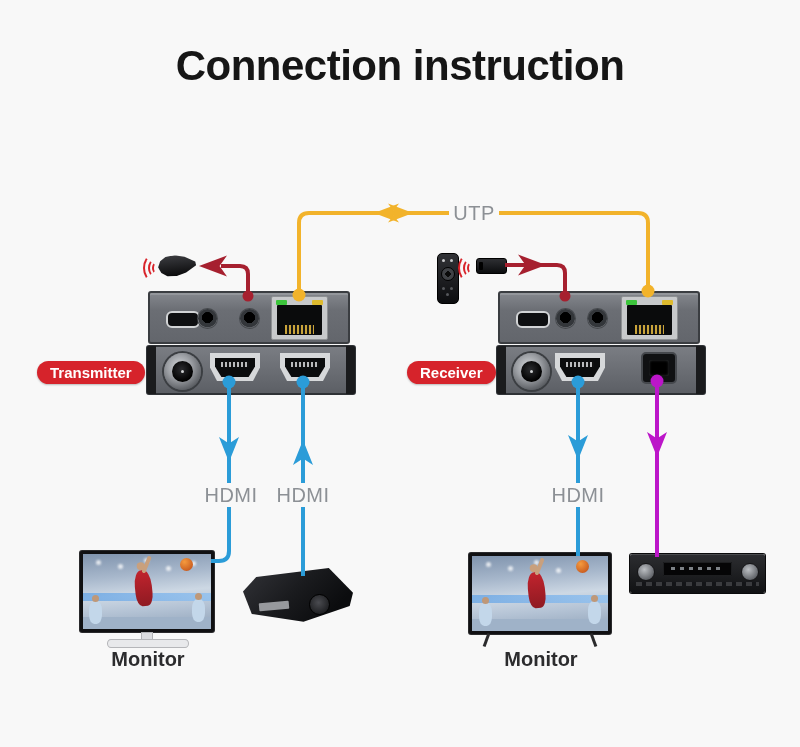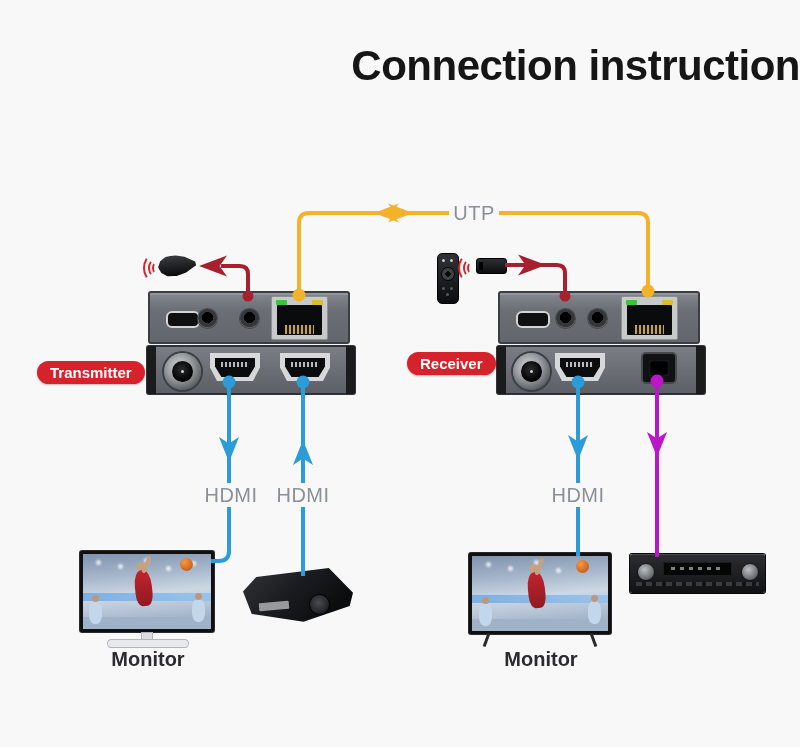--- a/index.html
+++ b/index.html
@@ -1,38 +1,38 @@
 <!DOCTYPE html>
 <html><head>
 <meta charset="utf-8">
 <style>
   html,body{margin:0;padding:0;}
   body{font-family:"Liberation Sans",sans-serif;background:#f8f8f8;}
   .stage{position:relative;width:800px;height:747px;background:#f8f8f8;overflow:hidden;}
 
   
-  .title{position:absolute;left:0;right:0;top:42px;text-align:right;
+  .title{position:absolute;left:0;right:0;top:42px;text-align:center;
          font-size:42px;font-weight:800;color:#161616;letter-spacing:-.5px;}
 
   
   svg.wires{position:absolute;left:0;top:0;z-index:3;}
 
   
   .wire-label{position:absolute;z-index:4;height:24px;line-height:24px;text-align:center;
               background:#f8f8f8;color:#8c9095;font-size:20px;font-weight:500;letter-spacing:.5px;}
   .lbl-utp{left:449px;top:201px;width:50px;}
   .lbl-a{left:202px;top:483px;width:58px;}
   .lbl-b{left:274px;top:483px;width:58px;}
   .lbl-c{left:549px;top:483px;width:58px;}
 
   
   .badge{position:absolute;z-index:5;background:#d6232b;color:#fff;font-size:15px;font-weight:700;
          padding:3px 13px;border-radius:15px;box-shadow:0 1px 2px rgba(0,0,0,.25);text-align:center;}
   .badge-tx{left:37px;top:361px;}
-  .badge-rx{left:407px;top:352px;}
+  .badge-rx{left:407px;top:361px;}
 
   
   .unit-top{position:absolute;z-index:2;background:linear-gradient(180deg,#84878d,#6b6e74 35%,#63666c);
             border:2px solid #3a3d41;border-radius:3px;box-shadow:inset 0 2px 0 #93969b;box-sizing:border-box;}
   .unit-bottom{position:absolute;z-index:2;background:linear-gradient(180deg,#7a7d83,#5c5f65);
                border:2px solid #2f3236;border-radius:3px;box-sizing:border-box;}
   .cap{position:absolute;top:-1px;bottom:-1px;width:9px;background:#1a1b1d;}
   .cap-l{left:-1px;border-radius:2px 0 0 2px;}
   .cap-r{right:-1px;border-radius:0 2px 2px 0;}
 

